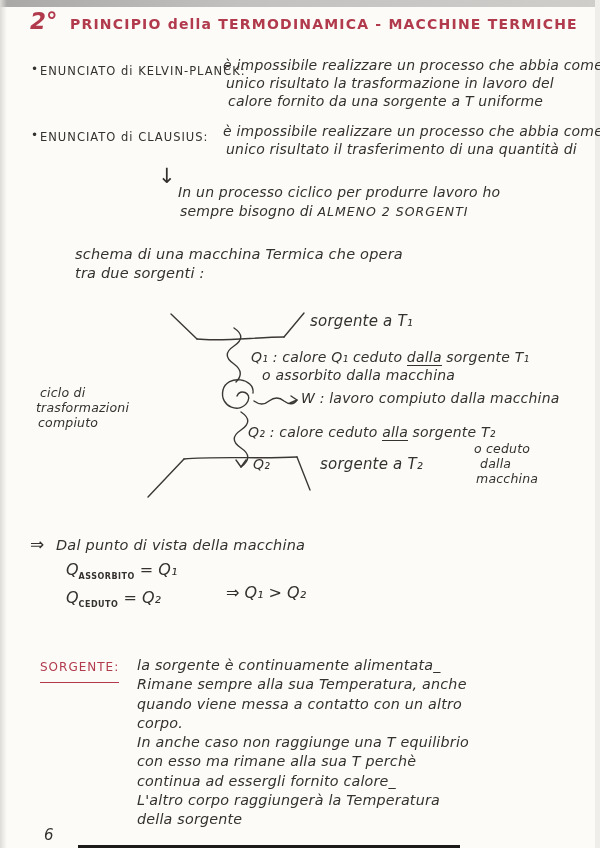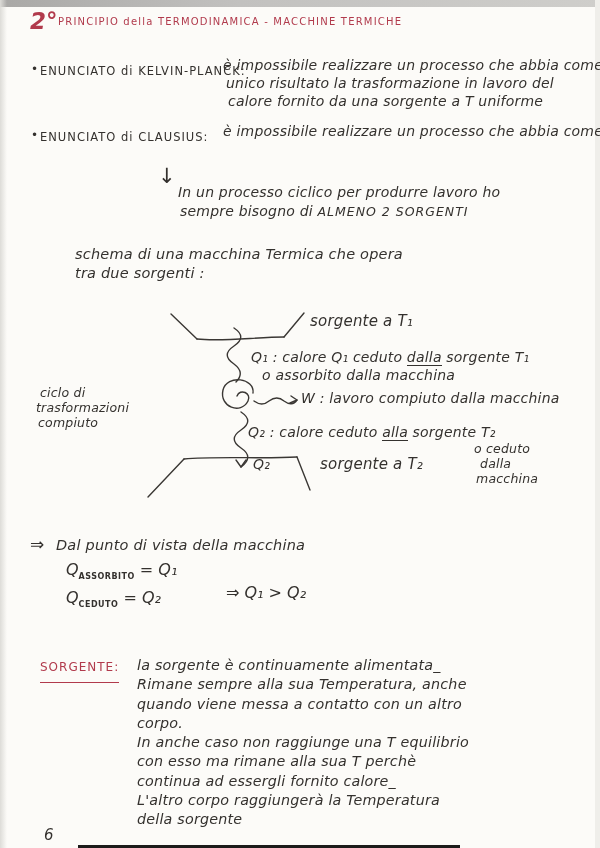--- a/index.html
+++ b/index.html
@@ -15,21 +15,21 @@
   .caps{font-style:normal;font-size:11.5px;letter-spacing:1px;text-align:right;}
   .red{color:#b13a4c;}
   .u-ink{border-bottom:1.4px solid #34312e;}
   .edge-top{position:absolute;left:0;top:0;width:600px;height:7px;
     background:linear-gradient(90deg,#a9a8a6,#c2c1bf 40%,#cfcecb);}
   .edge-left{position:absolute;left:0;top:0;width:7px;height:848px;
     background:linear-gradient(90deg,#dddcd8,rgba(253,252,249,0));}
   .edge-right{position:absolute;right:0;top:0;width:5px;height:848px;background:#efeeea;}
   .bottom-line{position:absolute;left:78px;bottom:0;width:382px;height:3px;background:#1c1b1a;}
   .title-num{font-size:23px;font-weight:bold;font-style:italic;}
-  .title-text{font-size:10px;letter-spacing:1.2px;font-weight:400;}
+  .title-text{font-size:14px;letter-spacing:1.2px;font-weight:700;margin-left:12px;}
   sub.qsub{font-size:8px;letter-spacing:.5px;font-style:normal;font-weight:bold;}
   .formula{font-size:16px;font-style:italic;}
   .sorg-lines div{line-height:19.3px;}
   svg{position:absolute;left:0;top:0;}
 </style>
 </head>
 <body>
 
 <div class="paper">
   <div class="edge-top"></div>
@@ -41,20 +41,21 @@
 
   <span class="abs" style="left:31px;top:62px;font-size:12px;">•</span>
   <span class="abs caps" style="left:40px;top:64px;">ENUNCIATO di KELVIN-PLANCK:</span>
   <span class="abs hw" style="left:223px;top:57px;">è impossibile realizzare un processo che abbia come</span>
   <span class="abs hw" style="left:226px;top:75px;">unico risultato la trasformazione in lavoro del</span>
   <span class="abs hw" style="left:228px;top:93px;">calore fornito da una sorgente a T uniforme</span>
 
   <span class="abs" style="left:31px;top:128px;font-size:12px;">•</span>
   <span class="abs caps" style="left:40px;top:130px;">ENUNCIATO di CLAUSIUS:</span>
   <span class="abs hw" style="left:223px;top:123px;">è impossibile realizzare un processo che abbia come</span>
+  <span class="abs hw" style="left:226px;top:141px;">unico risultato il trasferimento di una quantità di</span>
 
   <span class="abs" style="left:158px;top:164px;font-size:21px;">↓</span>
   <span class="abs hw" style="left:178px;top:184px;">In un processo ciclico per produrre lavoro ho</span>
   <span class="abs hw" style="left:180px;top:203px;"><span>sempre bisogno di </span><span class="caps" style="font-size:12.5px;font-style:italic;">ALMENO 2 SORGENTI</span></span>
 
   <span class="abs hw" style="left:75px;top:246px;font-size:14.5px;">schema di una macchina Termica che opera</span>
   <span class="abs hw" style="left:75px;top:265px;font-size:14.5px;">tra due sorgenti :</span>
 
   <svg width="600" height="210" viewBox="0 0 600 210" style="top:300px;">
     <g fill="none" stroke="#3a3734" stroke-width="1.4" stroke-linecap="round">

